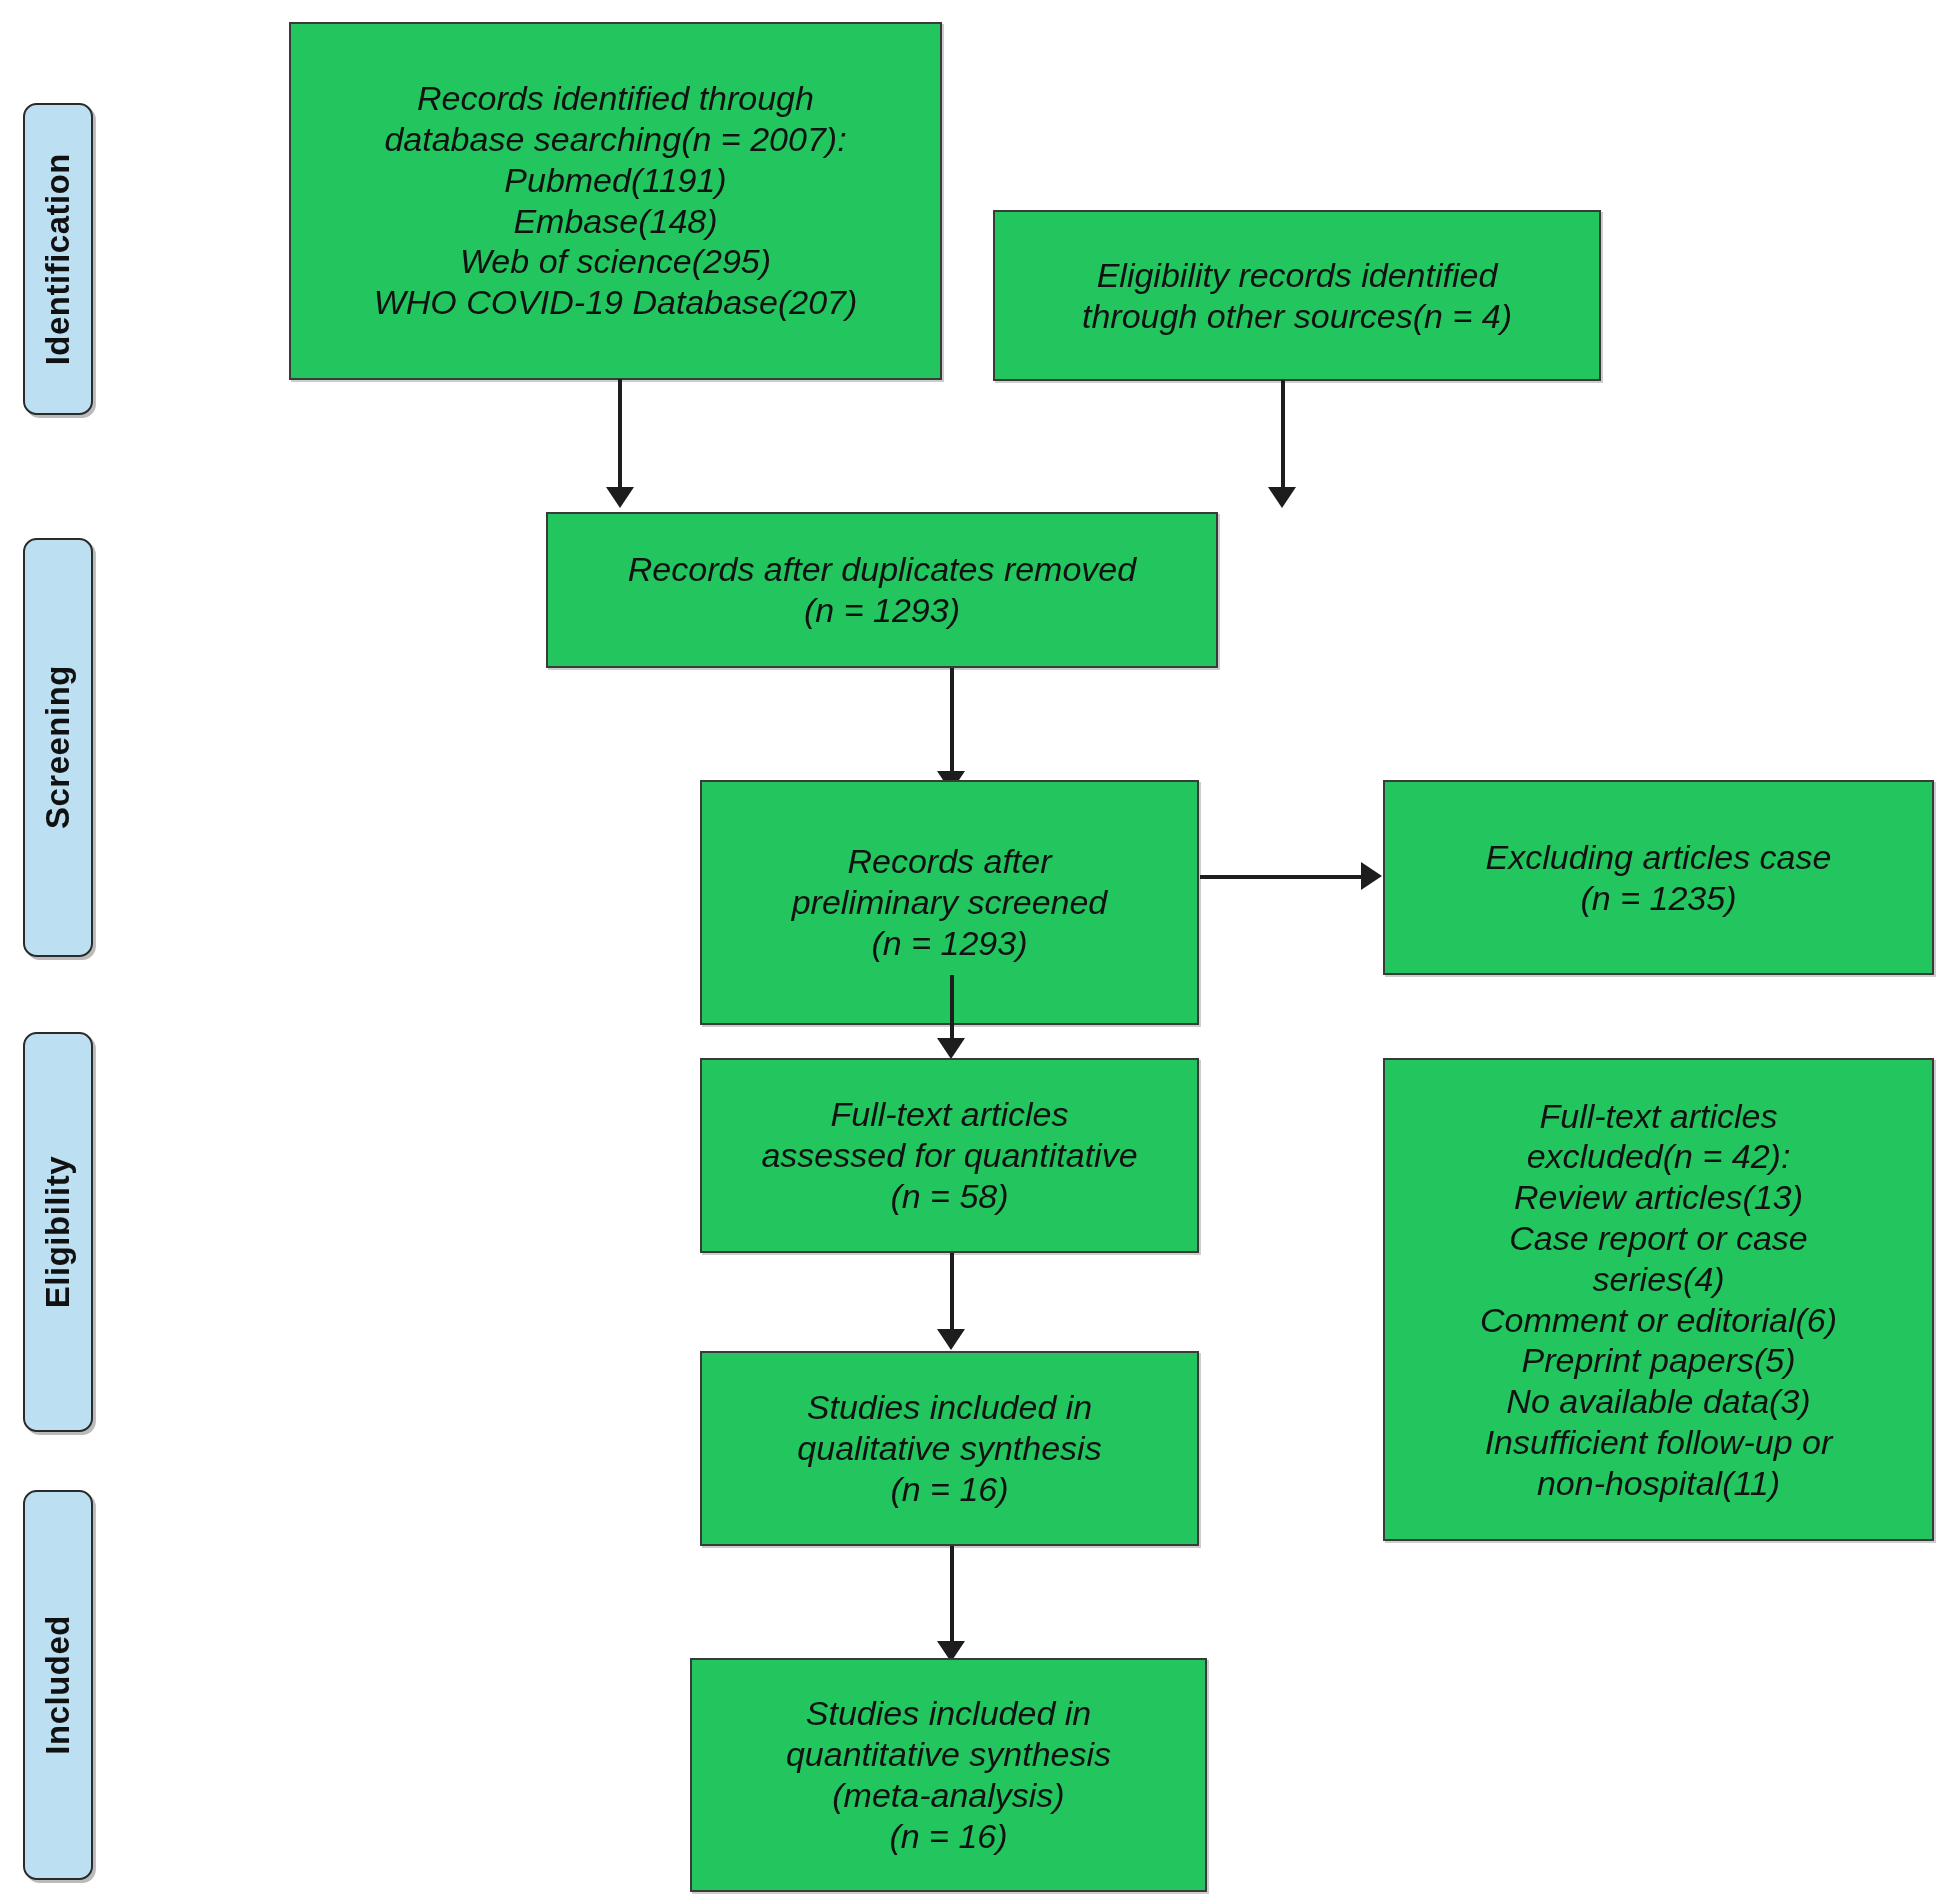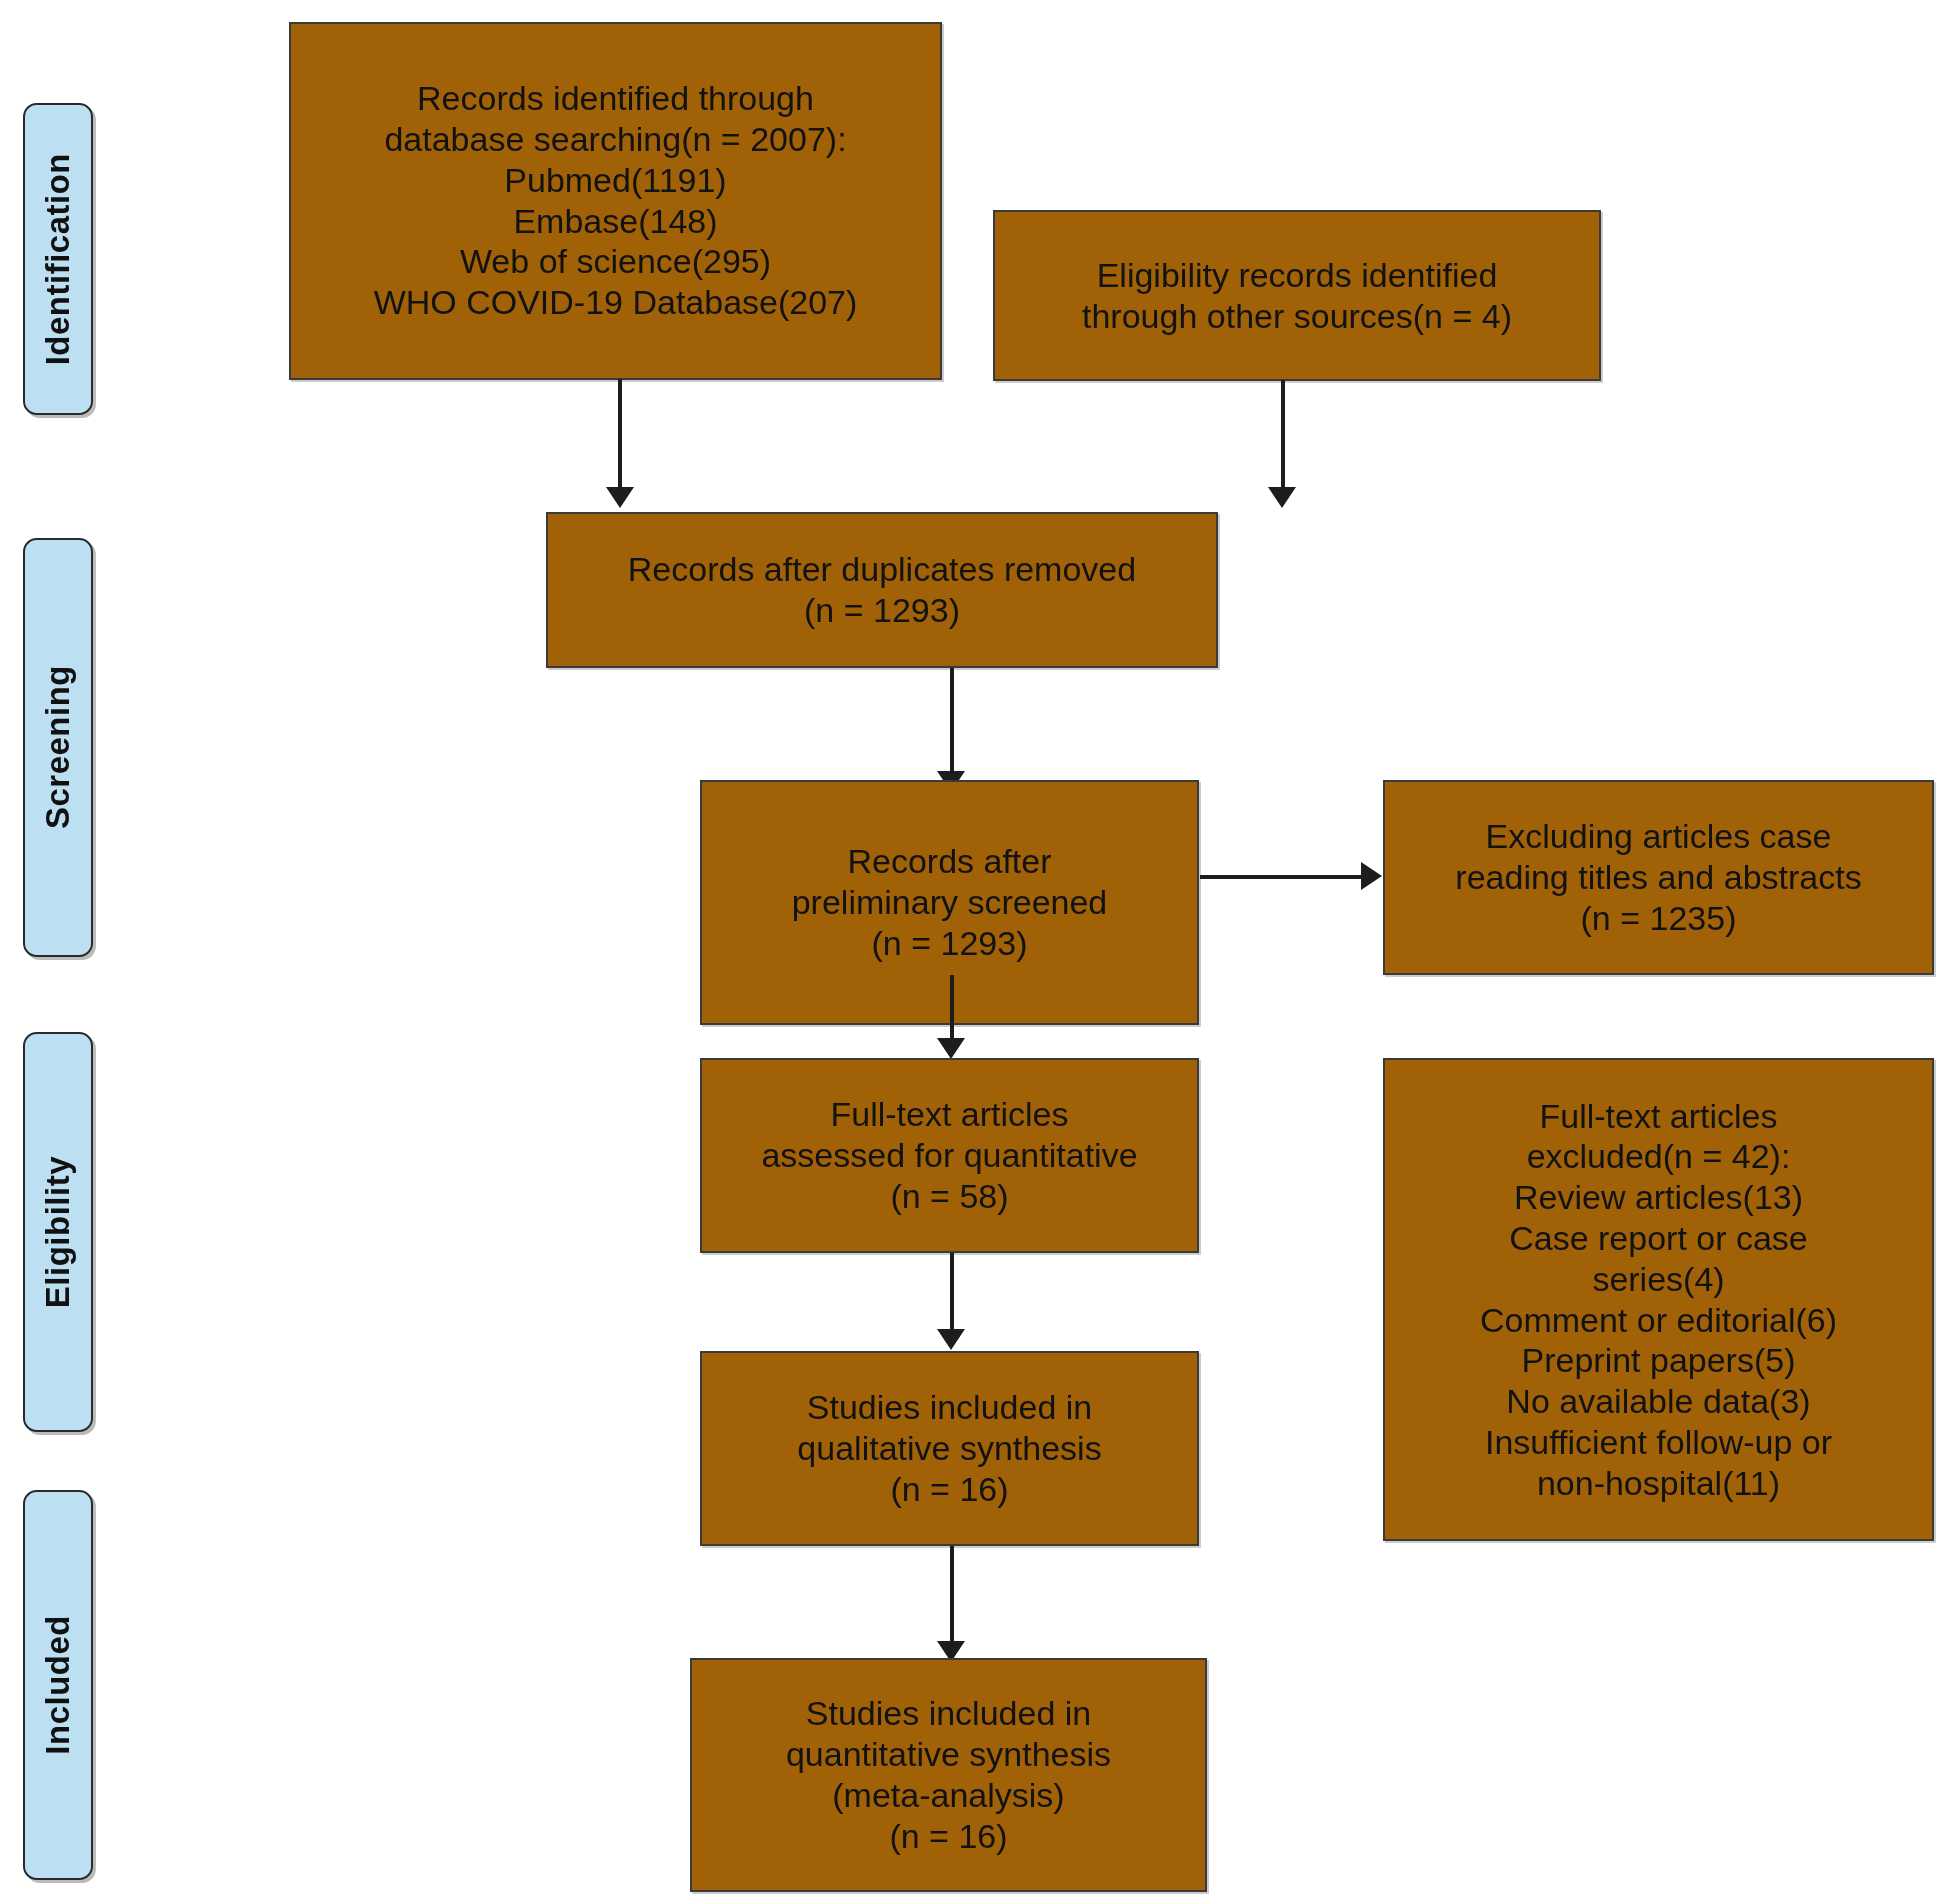--- a/index.html
+++ b/index.html
@@ -35,29 +35,30 @@
     font-size: 33px;
     letter-spacing: 0.5px;
     color: #111111;
     white-space: nowrap;
     font-family: "Liberation Sans", sans-serif;
   }
 
   
   .flow-box {
     position: absolute;
-    background: #a16207;
+    background: #22c55e;
     border: 2.9px solid #3a3a3a;
     box-sizing: border-box;
     box-shadow: 2px 2px 0 rgba(90,90,90,0.30);
     display: flex;
     flex-direction: column;
     align-items: center;
     justify-content: center;
     padding: 5.9px 13.7px;
+    font-style: italic;
   }
   .flow-box .line {
     font-size: 34px;
     line-height: 1.20;
     color: #121212;
     text-align: center;
     white-space: nowrap;
     font-family: "Liberation Sans", sans-serif;
   }
 
@@ -143,21 +144,20 @@
     <div class="line">Records after</div>
     <div class="line">preliminary screened</div>
     <div class="line">(n = 1293)</div>
   </div>
 
   <div class="hline" style="left:1200px; top:875px; width:166px; height:3.9px;"></div>
   <div class="arrow-right" style="left:1361px; top:862px;"></div>
 
   <div class="flow-box" style="left:1383px; top:780px; width:551px; height:195px;">
     <div class="line">Excluding articles case</div>
-    <div class="line">reading titles and abstracts</div>
     <div class="line">(n = 1235)</div>
   </div>
 
   <div class="vline" style="left:950px; top:975px; width:3.9px; height:64px;"></div>
   <div class="arrow-down" style="left:937px; top:1038px;"></div>
 
   <div class="flow-box" style="left:700px; top:1058px; width:499px; height:195px;">
     <div class="line">Full-text articles</div>
     <div class="line">assessed for quantitative</div>
     <div class="line">(n = 58)</div>

